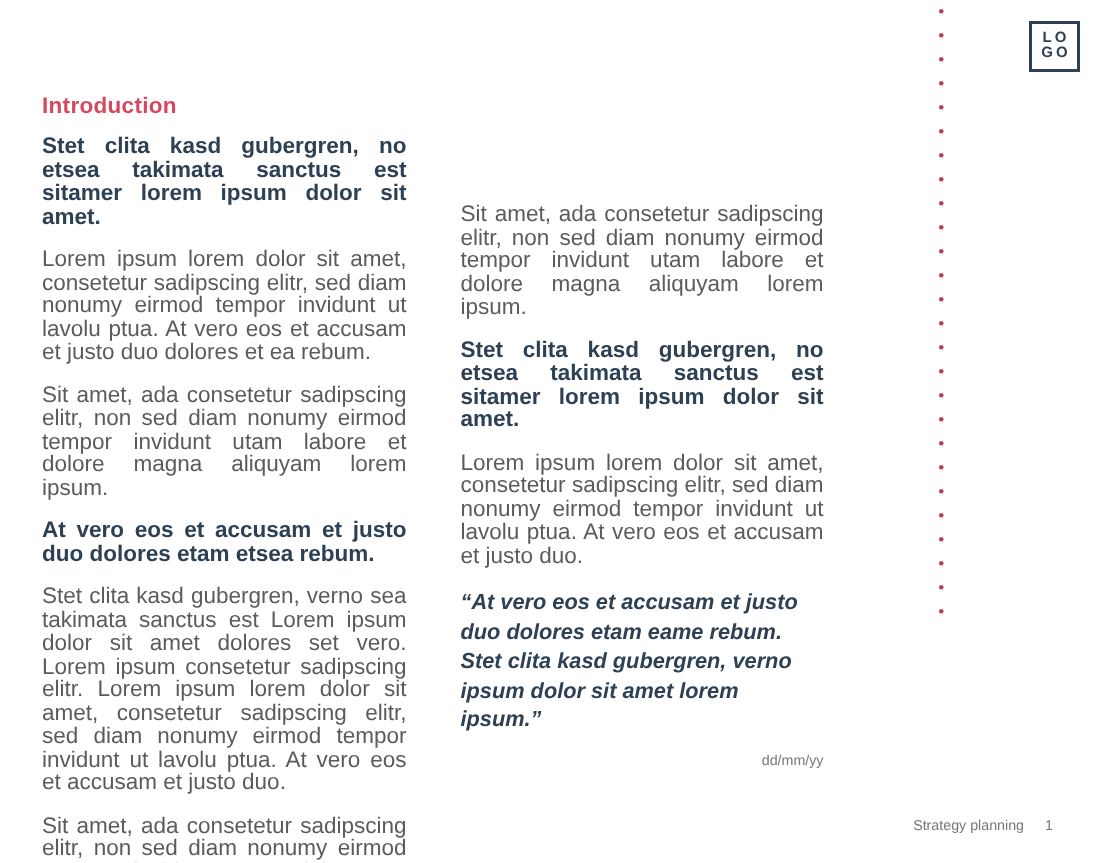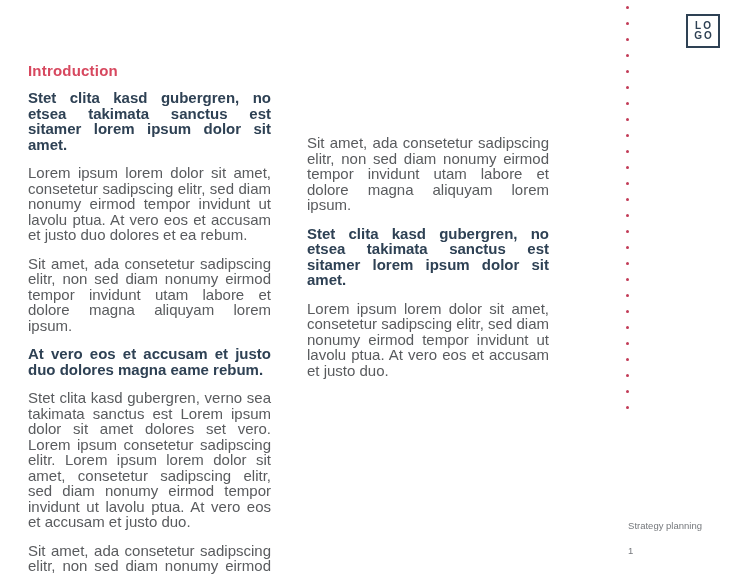--- a/index.html
+++ b/index.html
@@ -88,43 +88,44 @@
     color: var(--navy);
   }
   .footer {
     position: absolute;
     right: 41px; bottom: 19px;
     display: flex;
     align-items: baseline;
     gap: 14px;
     font-size: 9.5px;
     color: var(--footer-gray);
-    flex-direction: column;
   }
 </style>
 </head>
 <body>
 
 <div class="page">
 
   <h1 class="page-title">Introduction</h1>
 
   <div class="col col-left">
     <p class="para bold-lead">Stet clita kasd gubergren, no etsea takimata sanctus est sitamer lorem ipsum dolor sit amet.</p>
     <p class="para">Lorem ipsum lorem dolor sit amet, consetetur sadipscing elitr, sed diam nonumy eirmod tempor invidunt ut lavolu ptua. At vero eos et accusam et justo duo dolores et ea rebum.</p>
     <p class="para">Sit amet, ada consetetur sadipscing elitr, non sed diam nonumy eirmod tempor invidunt utam labore et dolore magna aliquyam lorem ipsum.</p>
-    <p class="para bold-lead">At vero eos et accusam et justo duo dolores magna eame rebum.</p>
+    <p class="para bold-lead">At vero eos et accusam et justo duo dolores etam etsea rebum.</p>
     <p class="para">Stet clita kasd gubergren, verno sea takimata sanctus est Lorem ipsum dolor sit amet dolores set vero. Lorem ipsum consetetur sadipscing elitr. Lorem ipsum lorem dolor sit amet, consetetur sadipscing elitr, sed diam nonumy eirmod tempor invidunt ut lavolu ptua. At vero eos et accusam et justo duo.</p>
     <p class="para">Sit amet, ada consetetur sadipscing elitr, non sed diam nonumy eirmod tempor invidunt utam labore et dolore magna aliquyam lorem ipsum.</p>
   </div>
 
   <div class="col col-right">
     <p class="para">Sit amet, ada consetetur sadipscing elitr, non sed diam nonumy eirmod tempor invidunt utam labore et dolore magna aliquyam lorem ipsum.</p>
     <p class="para bold-lead">Stet clita kasd gubergren, no etsea takimata sanctus est sitamer lorem ipsum dolor sit amet.</p>
     <p class="para">Lorem ipsum lorem dolor sit amet, consetetur sadipscing elitr, sed diam nonumy eirmod tempor invidunt ut lavolu ptua. At vero eos et accusam et justo duo.</p>
+    <div class="quote">“At vero eos et accusam et justo duo dolores etam eame rebum. Stet clita kasd gubergren, verno ipsum dolor sit amet lorem ipsum.”</div>
+    <div class="quote-date">dd/mm/yy</div>
   </div>
 
   <div class="dotted-line">
       <div class="dot"></div>
       <div class="dot"></div>
       <div class="dot"></div>
       <div class="dot"></div>
       <div class="dot"></div>
       <div class="dot"></div>
       <div class="dot"></div>

